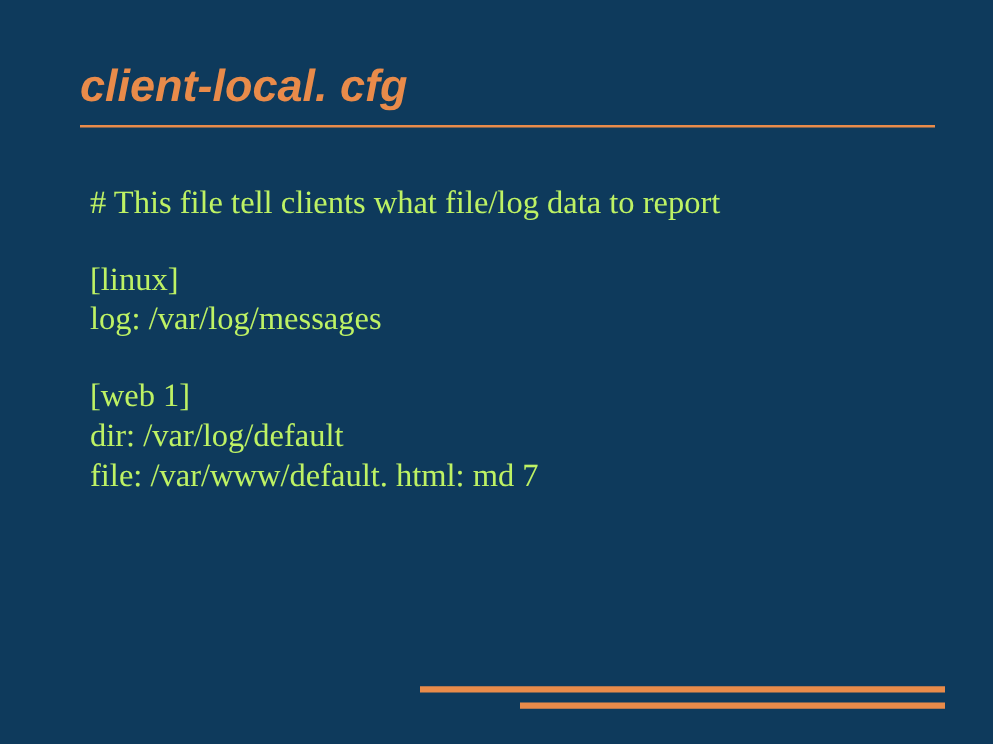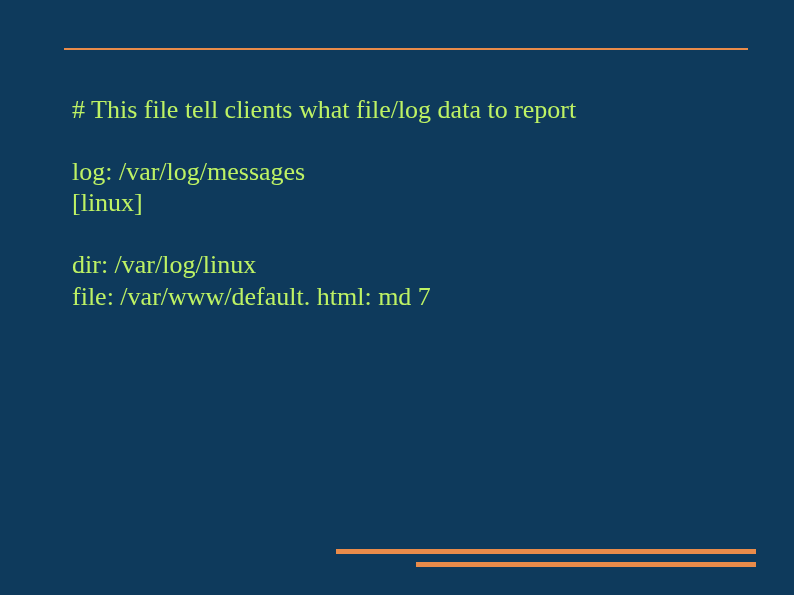--- a/index.html
+++ b/index.html
@@ -49,34 +49,36 @@
     background: #e98b4a;
     margin-top: 8px;
   }
   .footer-lines .bar.top { width: 100%; margin-left: 0; }
   .footer-lines .bar.bot { width: 340px; margin-left: auto; }
 </style>
 </head>
 <body>
 
 <div class="slide">
+  <h1 class="title">client-local. cfg</h1>
   <div class="underline"></div>
 
   <div class="body">
     <div class="block">
       <div># This file tell clients what file/log data to report</div>
     </div>
 
     <div class="block">
+      <div>[linux]</div>
       <div>log: /var/log/messages</div>
-      <div>[linux]</div>
     </div>
 
     <div class="block">
-      <div>dir: /var/log/linux</div>
+      <div>[web 1]</div>
+      <div>dir: /var/log/default</div>
       <div>file: /var/www/default. html: md 7</div>
     </div>
   </div>
 
   <div class="footer-lines">
     <div class="bar top"></div>
     <div class="bar bot"></div>
   </div>
 </div>
 

